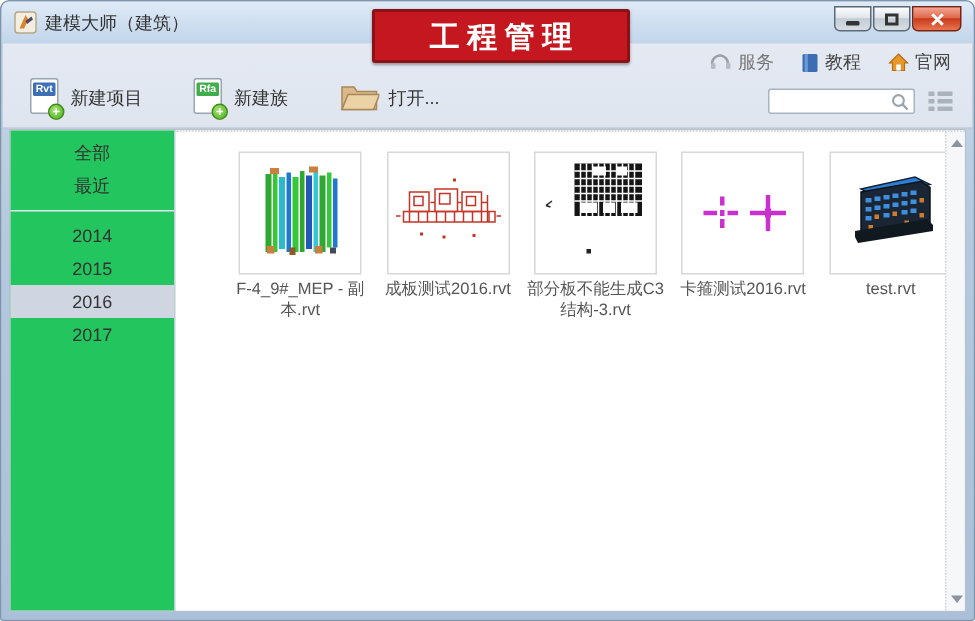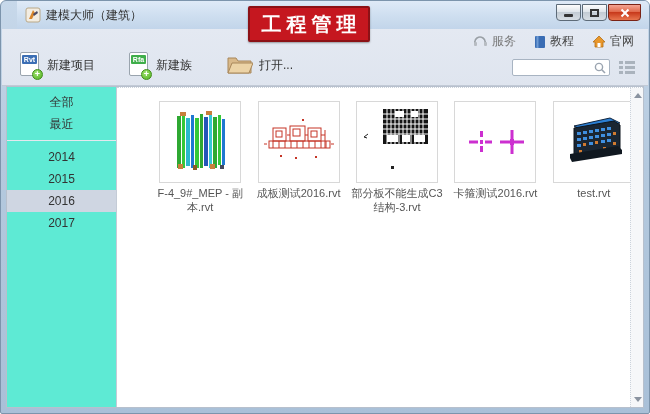--- a/index.html
+++ b/index.html
@@ -5,36 +5,36 @@
   * { margin:0; padding:0; box-sizing:border-box; }
   html,body { width:650px; height:414px; font-family:"Liberation Sans","DejaVu Sans",sans-serif; background:#fff; }
 
   .frame {
     position:relative; width:650px; height:414px;
     background:linear-gradient(180deg,#c7d8ea 0%,#b4c9de 40%,#a9c0d8 100%);
     border:1px solid #7c94ac; border-radius:6px 6px 2px 2px; overflow:hidden;
   }
 
   
-  .titlebar { position:absolute; left:16px; top:0; right:0; height:28px;
+  .titlebar { position:absolute; left:0; top:0; right:0; height:28px;
     background:linear-gradient(180deg,#dfeaf7 0%,#cfdfF0 50%,#c2d5ea 100%);padding-left:39px; }
   .app-icon { position:absolute; left:8px; top:6px; width:16px; height:16px; }
   .title-text { position:absolute; left:29px; top:6px; font-size:12px; color:#333; }
 
   .win-controls { position:absolute; right:8px; top:3px; display:flex; gap:1px; }
   .wbtn { width:25px; height:17px; border:1px solid #5d6b78; border-radius:0 0 4px 4px;
     background:linear-gradient(180deg,#fdfdfd 0%,#dfe5ea 45%,#c3ccd4 50%,#d7dee4 100%);
     display:flex; align-items:center; justify-content:center; }
   .wbtn.close { width:33px; border-color:#7a2315;
     background:linear-gradient(180deg,#f4a493 0%,#e06a4c 45%,#c83a1c 50%,#e8764f 100%); }
   .glyph-min { width:9px; height:3px; background:#333; border-radius:1px; margin-top:5px; }
   .glyph-max { width:9px; height:8px; border:2px solid #333; background:transparent; }
 
   
-  .banner { position:absolute; left:247px; top:5px; width:122px; height:36px;
+  .banner { position:absolute; left:247px; top:5px; width:172px; height:36px;
     background:#c5171f; border:2px solid #8c1116; border-radius:2px;
     display:flex; align-items:center; justify-content:center;
     color:#fff; font-size:20px; font-weight:bold; letter-spacing:5px; text-indent:5px;
     box-shadow:0 1px 2px rgba(0,0,0,.35); z-index:5; }
 
   
   .header { position:absolute; left:1px; right:1px; top:28px; height:57px;
     background:linear-gradient(180deg,#e4e9f2 0%,#dfe5ef 100%); border-bottom:1px solid #c2cad6; }
 
   .links { position:absolute; right:14px; top:4px; display:flex; gap:18px; align-items:center; }
@@ -55,21 +55,21 @@
     color:#fff; font-size:9px; font-weight:bold; line-height:9px; text-align:center; }
 
   .search-wrap { position:absolute; right:38px; top:30px; width:98px; height:17px;
     background:#fff; border:1px solid #a8b4c2; border-radius:2px; display:flex; align-items:center; }
   .search-input { flex:1; border:0; outline:none; font-size:11px; padding:0 2px 0 4px; background:transparent; min-width:0; }
   .view-toggle { position:absolute; right:12px; top:30px; width:18px; height:17px; cursor:pointer; }
 
   
   .main { position:absolute; left:5px; right:5px; top:85px; bottom:5px;
     background:#fff; border:1px solid #b7c0cd; display:flex; }
-  .sidebar { width:110px; background:#5eead4; border-right:1px solid #c4cbd6; padding-top:4px; }
+  .sidebar { width:110px; background:#22c55e; border-right:1px solid #c4cbd6; padding-top:4px; }
   .side-item { height:22px; line-height:22px; text-align:center; font-size:12px; color:#333; cursor:pointer; }
   .side-item.selected { background:#cfd6e2; }
   .side-group-sep { border-top:1px solid #e4e8ee; margin:5px 0 5px 0; }
 
   .content { position:relative; flex:1; background:#fff; border-top:1px dotted #ccd3dc; overflow:hidden; }
   .file-row { display:flex; padding:13px 0 0 6px;margin-left:28px; }
   .file-item { width:103px; display:flex; flex-direction:column; align-items:center; cursor:pointer; }
   .thumb { width:82px; height:82px; background:#fff; border:1px solid #d8d8d8; }
   .file-label { margin-top:3px; font-size:11px; line-height:14px; color:#555; text-align:center;
     max-width:100px; word-break:break-all; }

